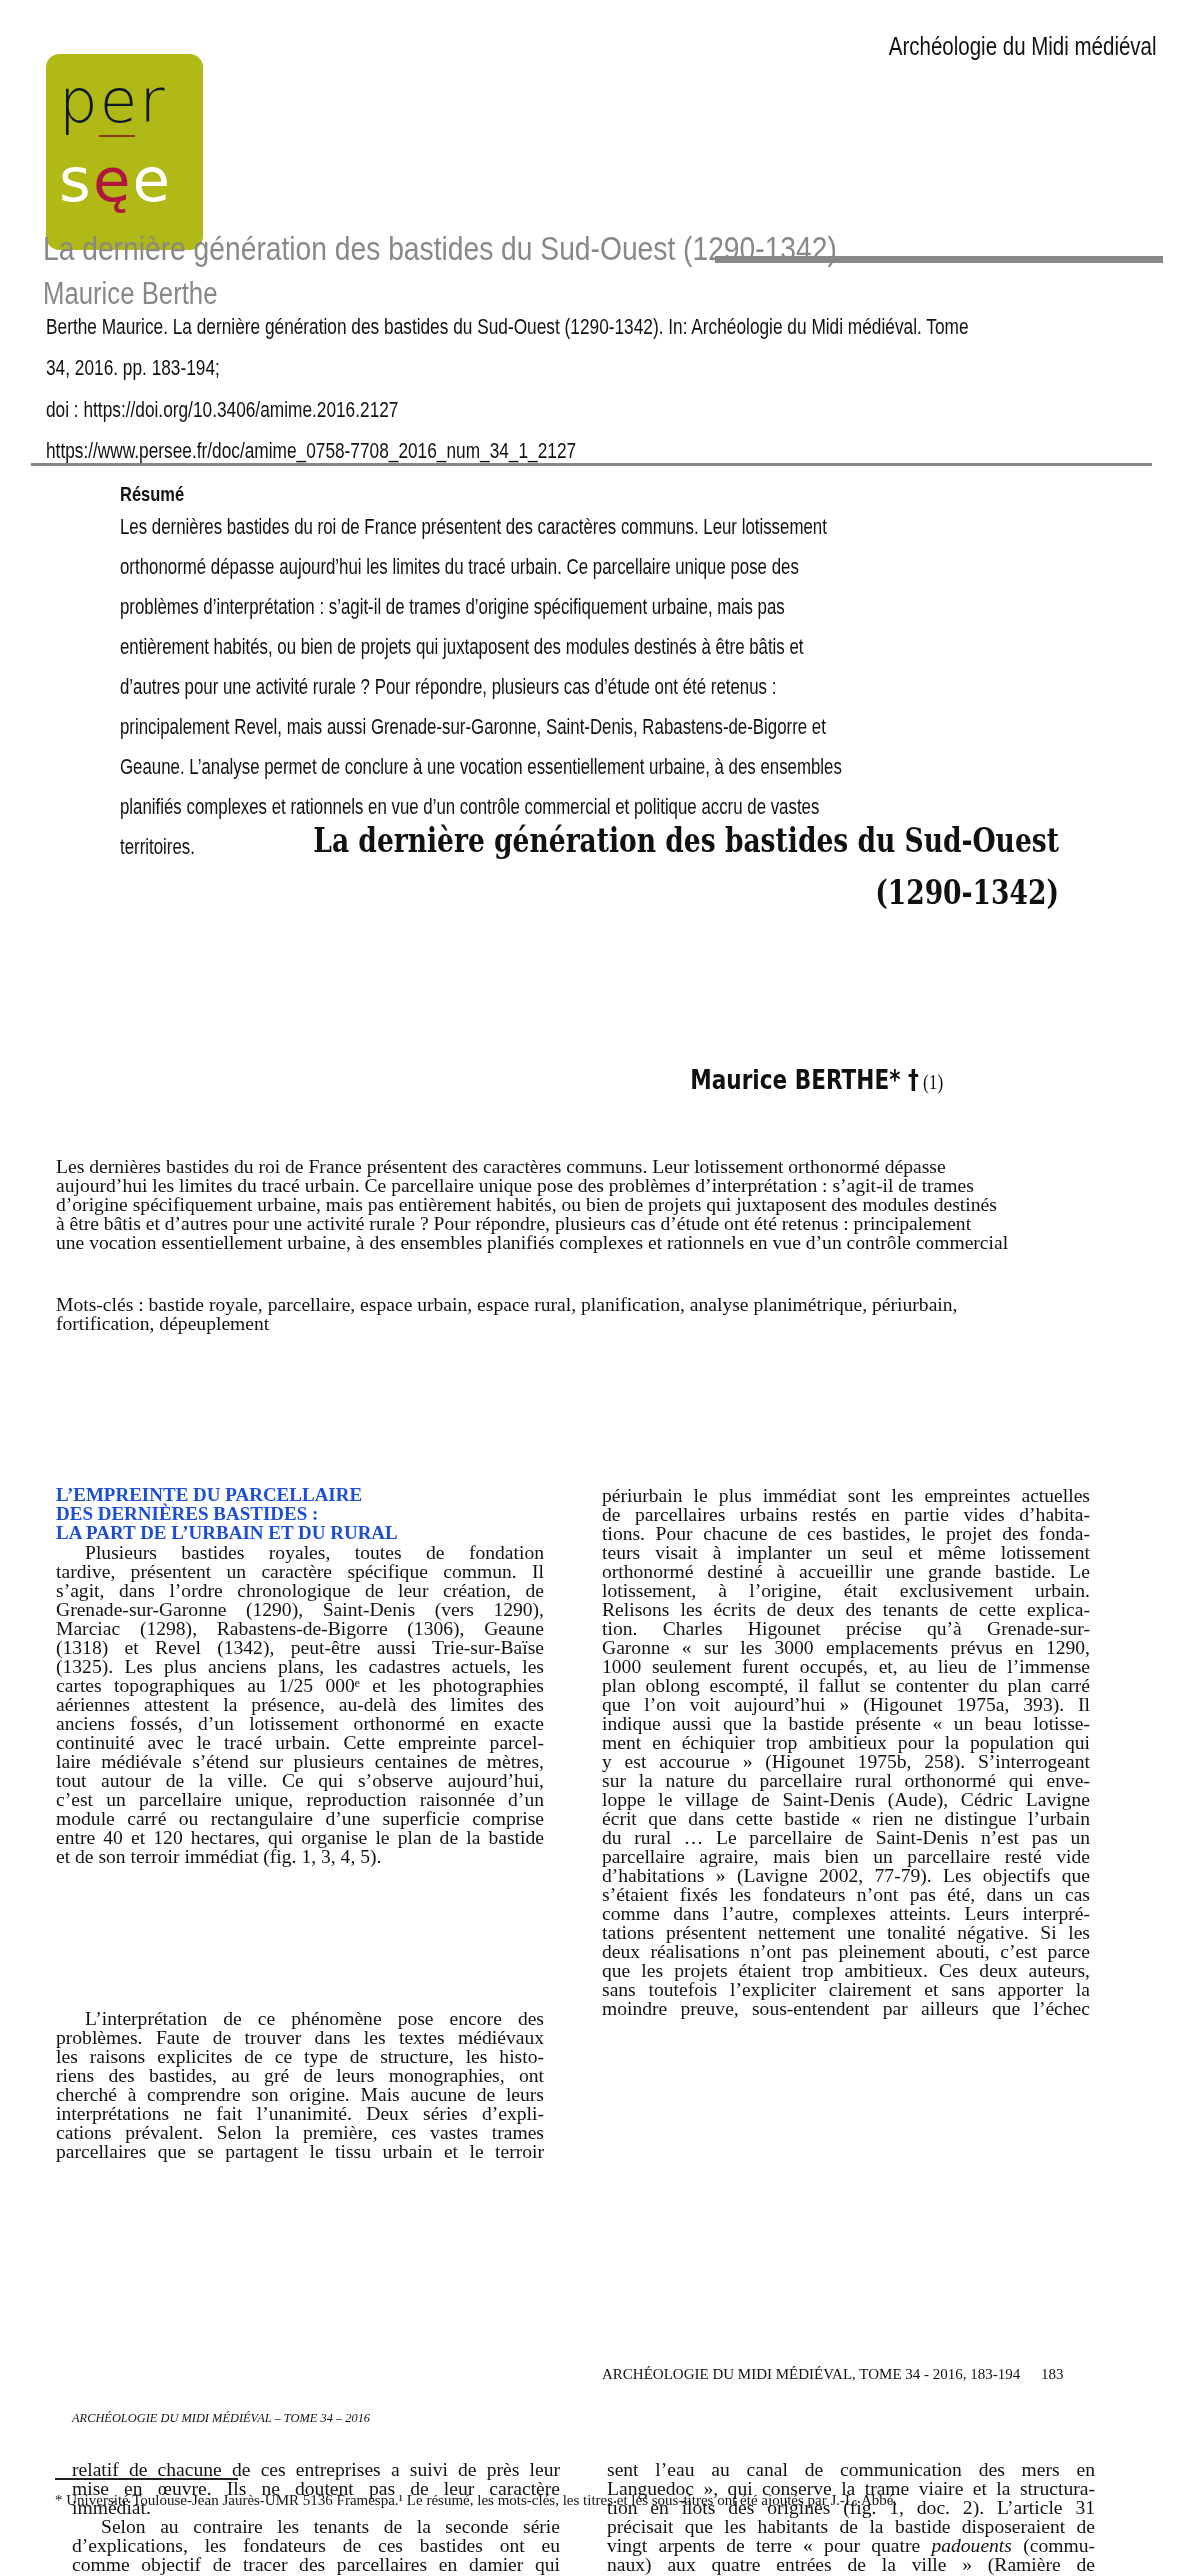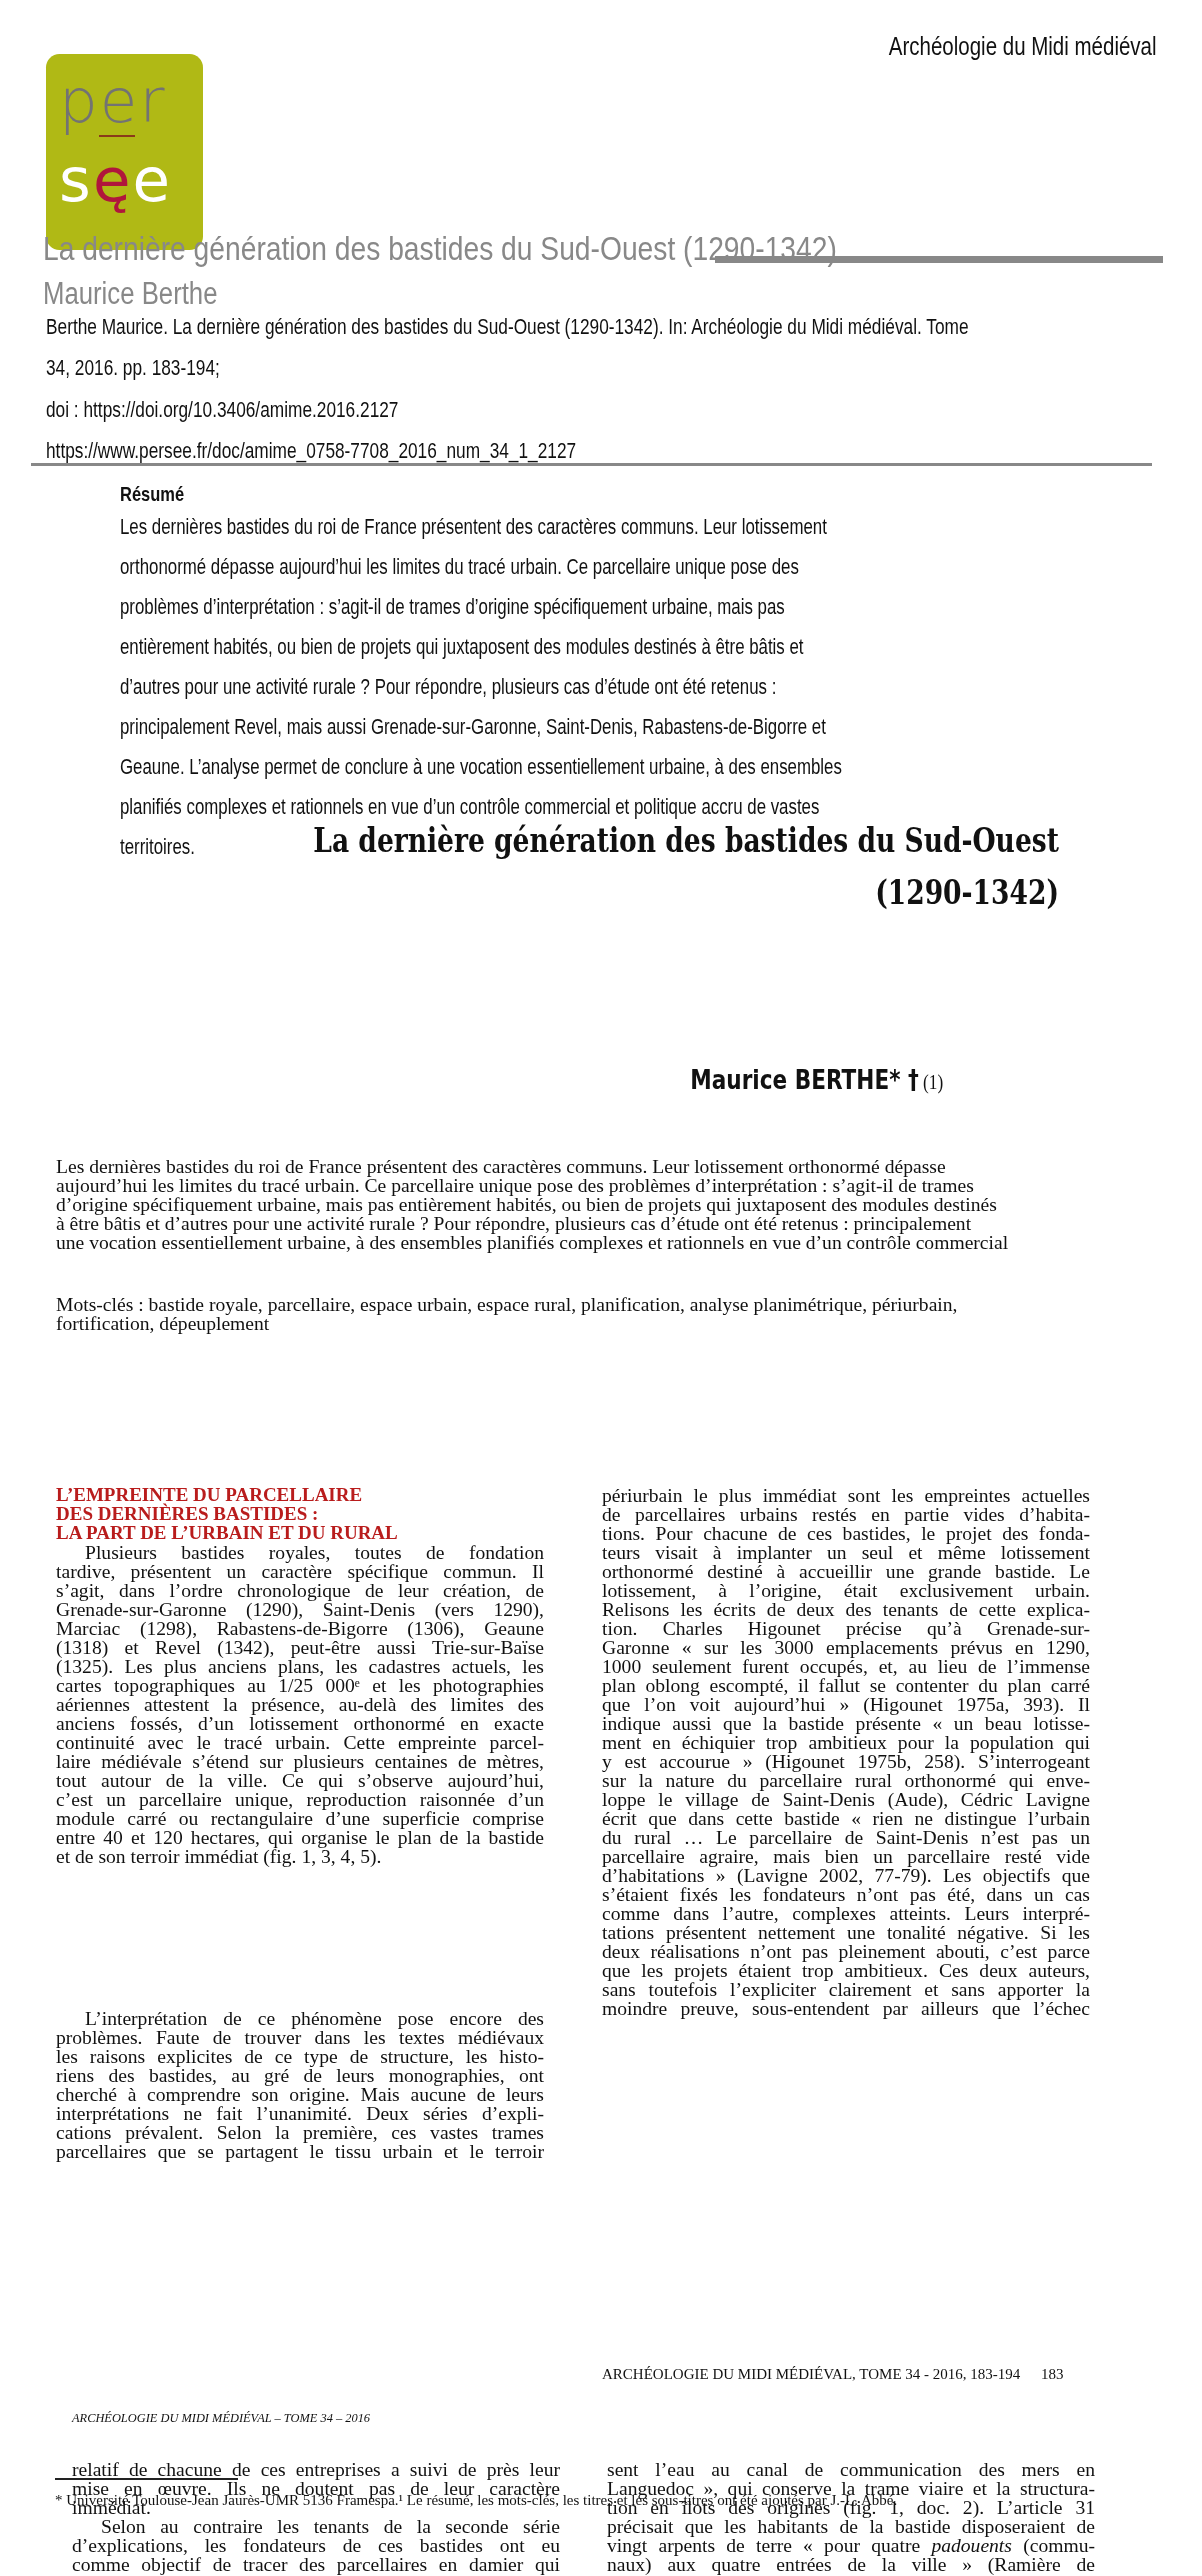--- a/index.html
+++ b/index.html
@@ -1,19 +1,19 @@
 <!DOCTYPE html>
 <html style="font-size:8.2px"><head>
 <meta charset="utf-8">
 <style>
   html, body { margin:0; padding:0; background:#fff; }
   body { width:1203px; height:3787px; position:relative; overflow:hidden; color:#1a1a1a; }
   .abs { position:absolute; }
   .logo-box { left:46px; top:54px; width:157px; height:196px; background:#b0b915; border-radius:13.4px; }
-  .logo-per { left:59px; top:70px; font-family:"DejaVu Sans", sans-serif; font-size:61px; color:#737373; letter-spacing:2.1px; line-height:1; font-weight:300; }
+  .logo-per { left:59px; top:70px; font-family:"DejaVu Sans", sans-serif; font-size:61px; color:#0f172a; letter-spacing:2.1px; line-height:1; font-weight:300; }
   .logo-bar { left:99px; top:135px; width:36px; height:2.1px; background:#8a3a1a; }
   .logo-see { left:59px; top:149px; font-family:"DejaVu Sans", sans-serif; font-size:61px; color:#fff; letter-spacing:2.1px; line-height:1; }
   .logo-see .red { color:#b0163c; }
 
   .journal { right:46px; top:32px; font-family:"Liberation Sans", sans-serif; font-size:25px; color:#111; transform:scaleX(0.82); transform-origin:right top; }
   .journal-bar2 { left:715px; top:256px; width:448px; height:7.2px; background:#888; }
 
   .cover-title { left:43px; top:229px; font-family:"Liberation Sans", sans-serif; font-size:34px; color:#888; white-space:nowrap; transform:scaleX(0.83); transform-origin:left top; }
   .cover-author { left:43px; top:276px; font-family:"Liberation Sans", sans-serif; font-size:31px; color:#888; transform:scaleX(0.83); transform-origin:left top; }
   .cite { left:46px; font-family:"Liberation Sans", sans-serif; font-size:21.6px; color:#111; white-space:nowrap; transform:scaleX(0.8); transform-origin:left top; }
@@ -29,21 +29,21 @@
   .art-author .note { font-family:"Liberation Serif", serif; font-weight:normal; font-size:21.6px; }
 
   .serif { font-family:"Liberation Serif", serif; color:#111; }
   .abstract-p { left:56px; width:845px; font-size:19.6px; line-height:19px; }
   .abstract-p .ln { display:block; white-space:nowrap; }
 
   .col { width:489px; font-size:19.6px; line-height:19px; }
   .col .ln { display:block; white-space:nowrap; text-align:justify; text-align-last:justify; }
   .col .last { text-align-last:left; }
   .col .ind { text-indent:29px; }
-  .heading { font-family:"Liberation Serif", serif; font-weight:bold; font-size:19px; line-height:19px; color:#b91c1c; }
+  .heading { font-family:"Liberation Serif", serif; font-weight:bold; font-size:19px; line-height:19px; color:#1d4ed8; }
   .heading .ln { display:block; white-space:nowrap; }
 
   .fn-rule { left:55px; top:2478px; width:183px; height:1.5px; background:#222; }
   .footnotes { left:55px; top:2491px; font-size:15px; line-height:18.5px; }
   .running-foot { left:602px; top:2365px; font-size:15px; white-space:nowrap; }
   .running-head { left:72px; top:2409px; font-size:12.4px; font-style:italic; white-space:nowrap; }
   i.it { font-style:italic; }
 </style>
 </head>
 <body>

